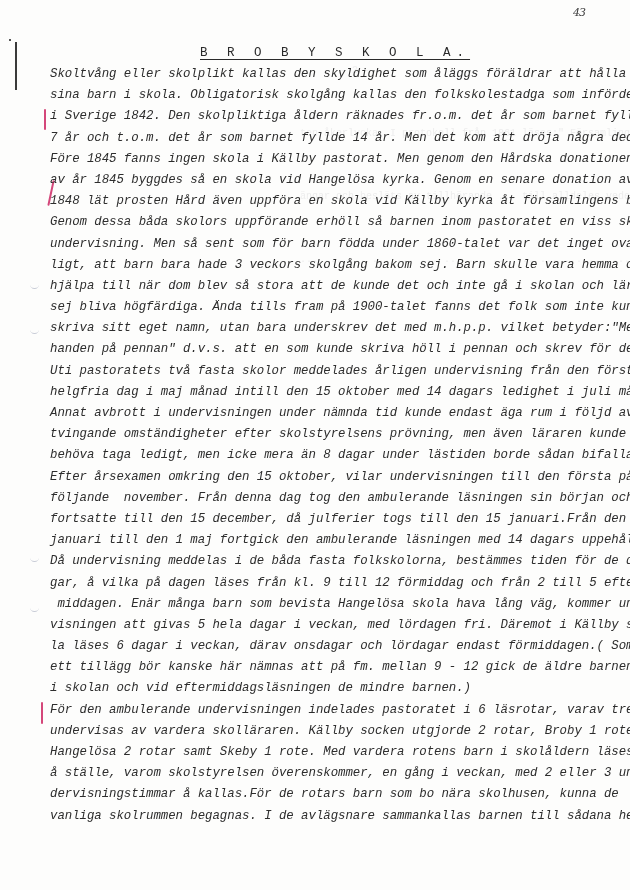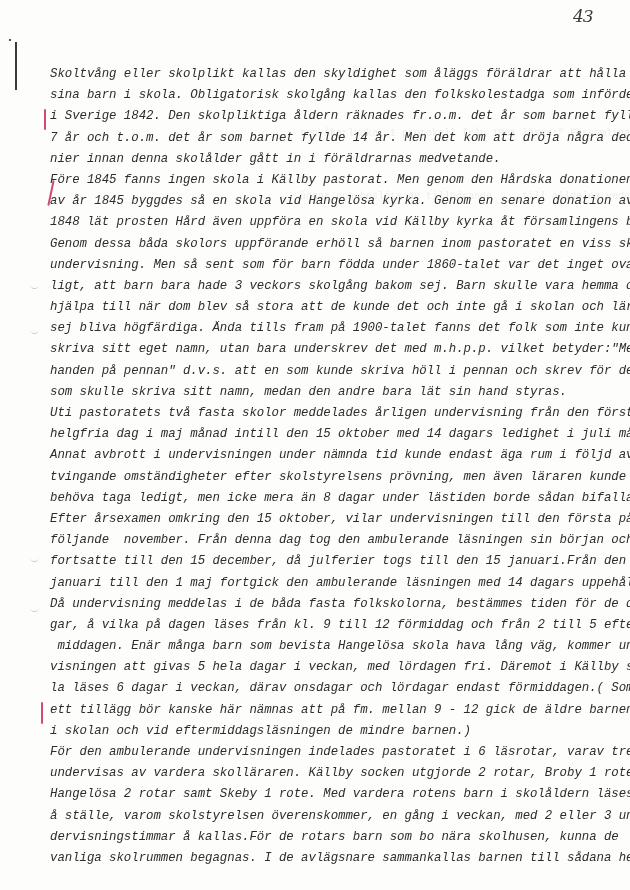--- a/index.html
+++ b/index.html
@@ -31,21 +31,21 @@
       line-height: 21px;
       white-space: pre;
       overflow: hidden;
       pointer-events: none;
     }
     .page-number {
       position: absolute;
       left: 573px; top: 6px;
       font-family: "DejaVu Serif", serif;
       font-style: italic;
-      font-size: 17px;
+      font-size: 11px;
       color: #3b3b3b;
       letter-spacing: -1px;
       text-align: center;
     }
     .title {
       position: absolute;
       left: 200px; top: 46px;
       font-size: 12.5px;
       letter-spacing: 6px;
       text-decoration: underline;
@@ -111,38 +111,37 @@
   <div class="pink-mark" style="left:50px; top:180px; height:26px; transform:rotate(12deg);"></div>
   <div class="pink-mark" style="left:41px; top:702px; height:22px;"></div>
 
   <div class="hole" style="top:283px;"></div>
   <div class="hole" style="top:328px;"></div>
   <div class="hole" style="top:556px;"></div>
   <div class="hole" style="top:606px;"></div>
 
   <div class="page-number">43</div>
 
+  <div class="title">B R O B Y   S K O L A.</div>
 
   <div class="body-text">
     <div class="line">Skoltvång eller skolplikt kallas den skyldighet som åläggs föräldrar att hålla</div>
     <div class="line">sina barn i skola. Obligatorisk skolgång kallas den folkskolestadga som infördes</div>
     <div class="line">i Sverige 1842. Den skolpliktiga åldern räknades fr.o.m. det år som barnet fyllde</div>
     <div class="line">7 år och t.o.m. det år som barnet fyllde 14 år. Men det kom att dröja några decen-</div>
-    <div class="line">nier innan denna skolålder gått in i föräldrarnas medvetande.</div>
     <div class="line">Före 1845 fanns ingen skola i Källby pastorat. Men genom den Hårdska donationen</div>
     <div class="line">av år 1845 byggdes så en skola vid Hangelösa kyrka. Genom en senare donation av år</div>
     <div class="line">1848 lät prosten Hård även uppföra en skola vid Källby kyrka åt församlingens barn</div>
     <div class="line">Genom dessa båda skolors uppförande erhöll så barnen inom pastoratet en viss skol-</div>
     <div class="line">undervisning. Men så sent som för barn födda under 1860-talet var det inget ovan-</div>
     <div class="line">ligt, att barn bara hade 3 veckors skolgång bakom sej. Barn skulle vara hemma och</div>
     <div class="line">hjälpa till när dom blev så stora att de kunde det och inte gå i skolan och lära</div>
     <div class="line">sej bliva högfärdiga. Ända tills fram på 1900-talet fanns det folk som inte kunde</div>
     <div class="line">skriva sitt eget namn, utan bara underskrev det med m.h.p.p. vilket betyder:"Med</div>
     <div class="line">handen på pennan" d.v.s. att en som kunde skriva höll i pennan och skrev för den</div>
-    <div class="line">som skulle skriva sitt namn, medan den andre bara lät sin hand styras.</div>
     <div class="line">Uti pastoratets två fasta skolor meddelades årligen undervisning från den första</div>
     <div class="line">helgfria dag i maj månad intill den 15 oktober med 14 dagars ledighet i juli månad</div>
     <div class="line">Annat avbrott i undervisningen under nämnda tid kunde endast äga rum i följd av</div>
     <div class="line">tvingande omständigheter efter skolstyrelsens prövning, men även läraren kunde ju</div>
     <div class="line">behöva taga ledigt, men icke mera än 8 dagar under lästiden borde sådan bifallas.</div>
     <div class="line">Efter årsexamen omkring den 15 oktober, vilar undervisningen till den första på-</div>
     <div class="line">följande  november. Från denna dag tog den ambulerande läsningen sin början och</div>
     <div class="line">fortsatte till den 15 december, då julferier togs till den 15 januari.Från den 15</div>
     <div class="line">januari till den 1 maj fortgick den ambulerande läsningen med 14 dagars uppehåll</div>
     <div class="line">Då undervisning meddelas i de båda fasta folkskolorna, bestämmes tiden för de da-</div>

